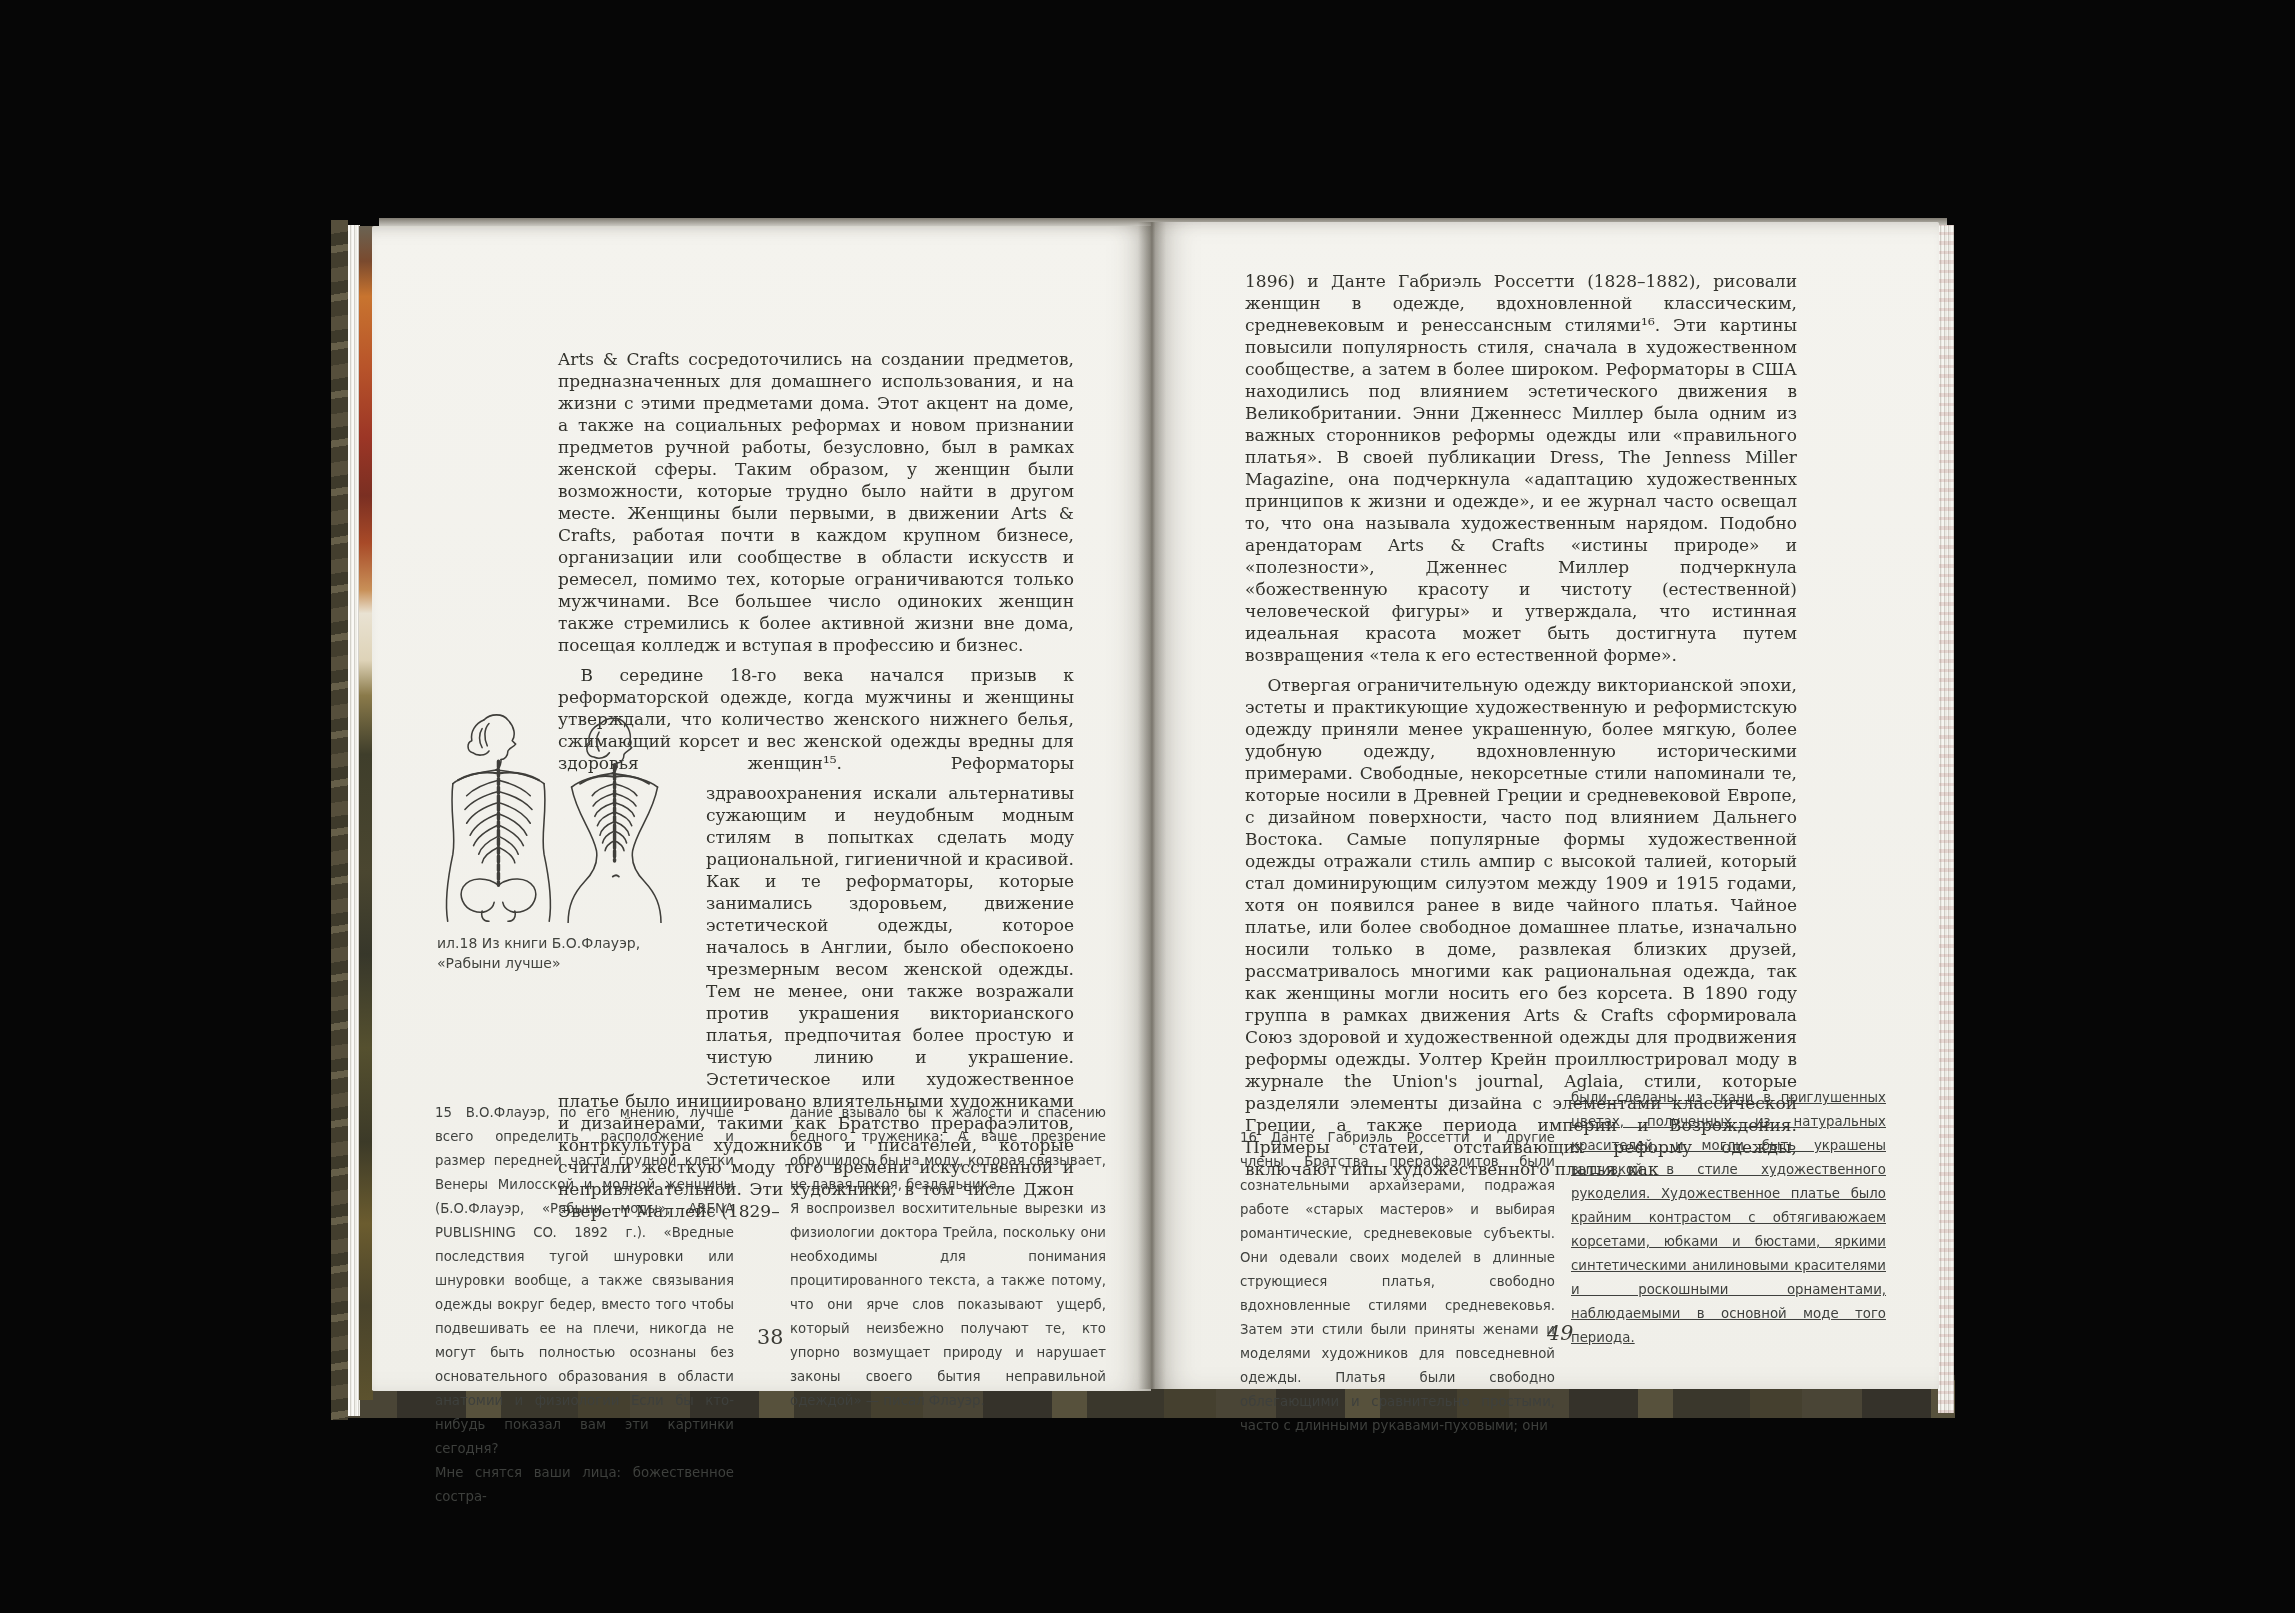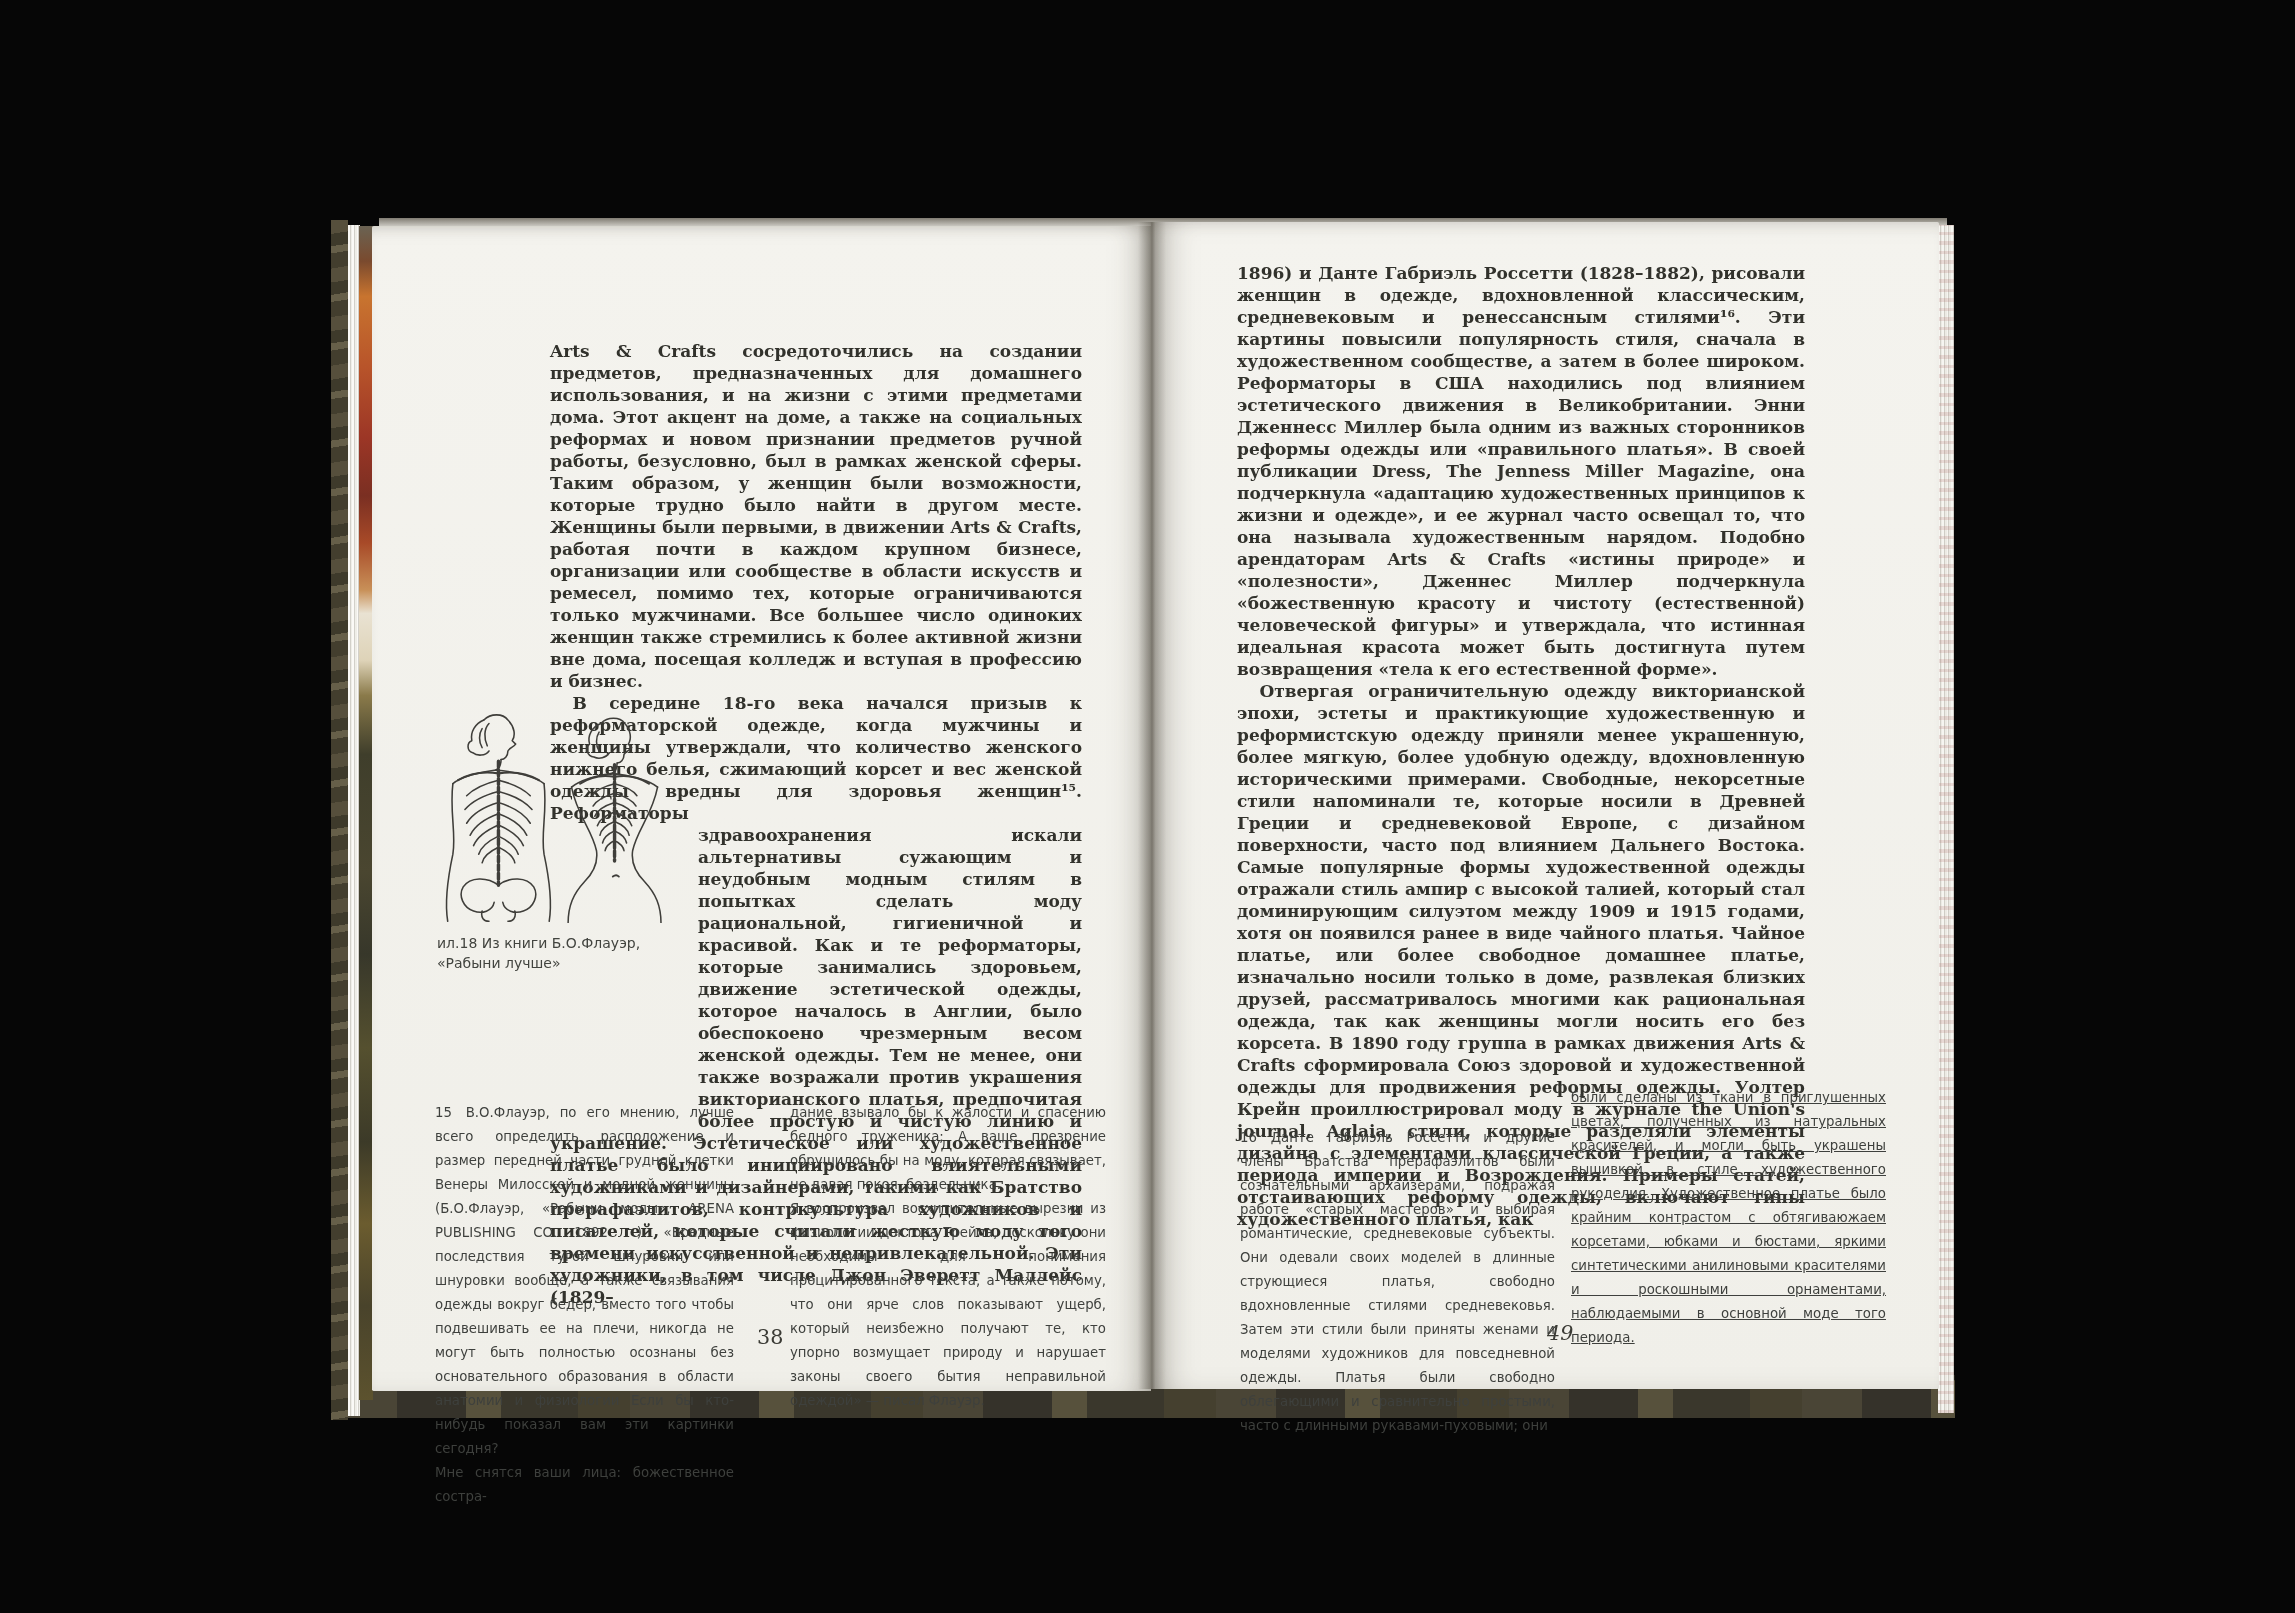--- a/index.html
+++ b/index.html
@@ -60,21 +60,21 @@
   }
   
   .chapter-title{
     position:absolute;left:56px;top:43px;
     font-size:35px;color:#3a3a33;letter-spacing:0.9px;font-weight:400;
   }
   .body-text{
     position:absolute;text-align:justify;color:#32322c;
     font-size:17px;line-height:22px;hyphens:auto;
   }
-  .body-text p{margin:0;font-weight:bold;}
+  .body-text p{margin:8px;}
   .body-text p.indent{text-indent:22.4px;}
   .body-text p.fill-last{text-align-last:justify;}
   .left-body{left:178px;top:114px;width:532px;}
   .right-body{left:86px;top:40px;width:568px;}
   .float-spacer{float:left;width:148px;height:306px;}
   .illustration{position:absolute;left:60px;top:482px;width:243px;height:215px;}
   .caption{
     position:absolute;left:65px;top:707px;width:215px;
     font-family:"DejaVu Sans", sans-serif;font-size:14px;line-height:20px;color:#42443f;
   }

